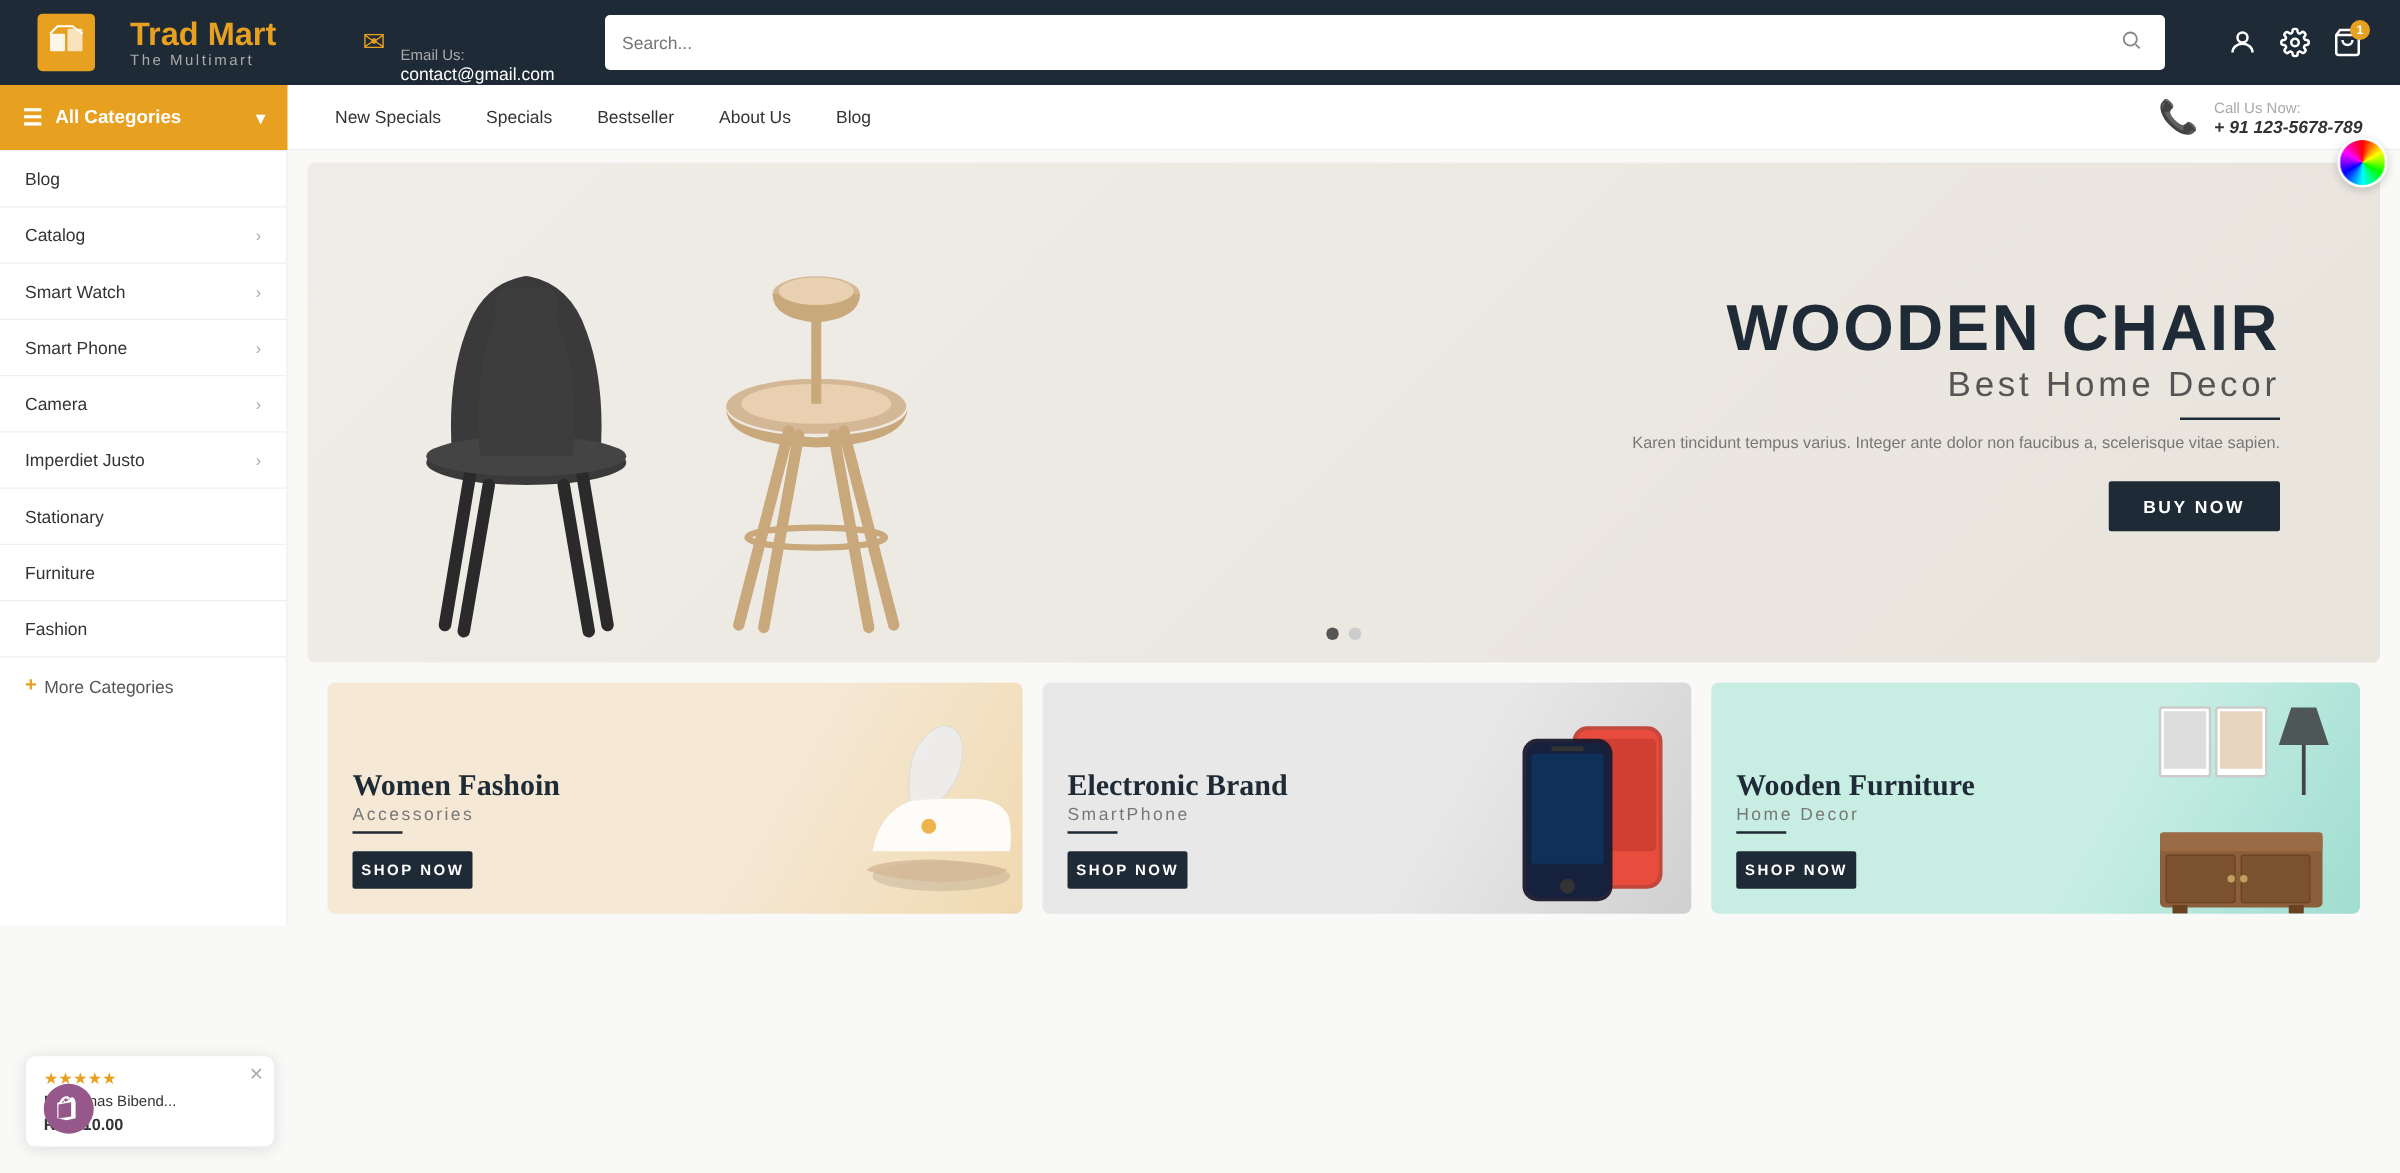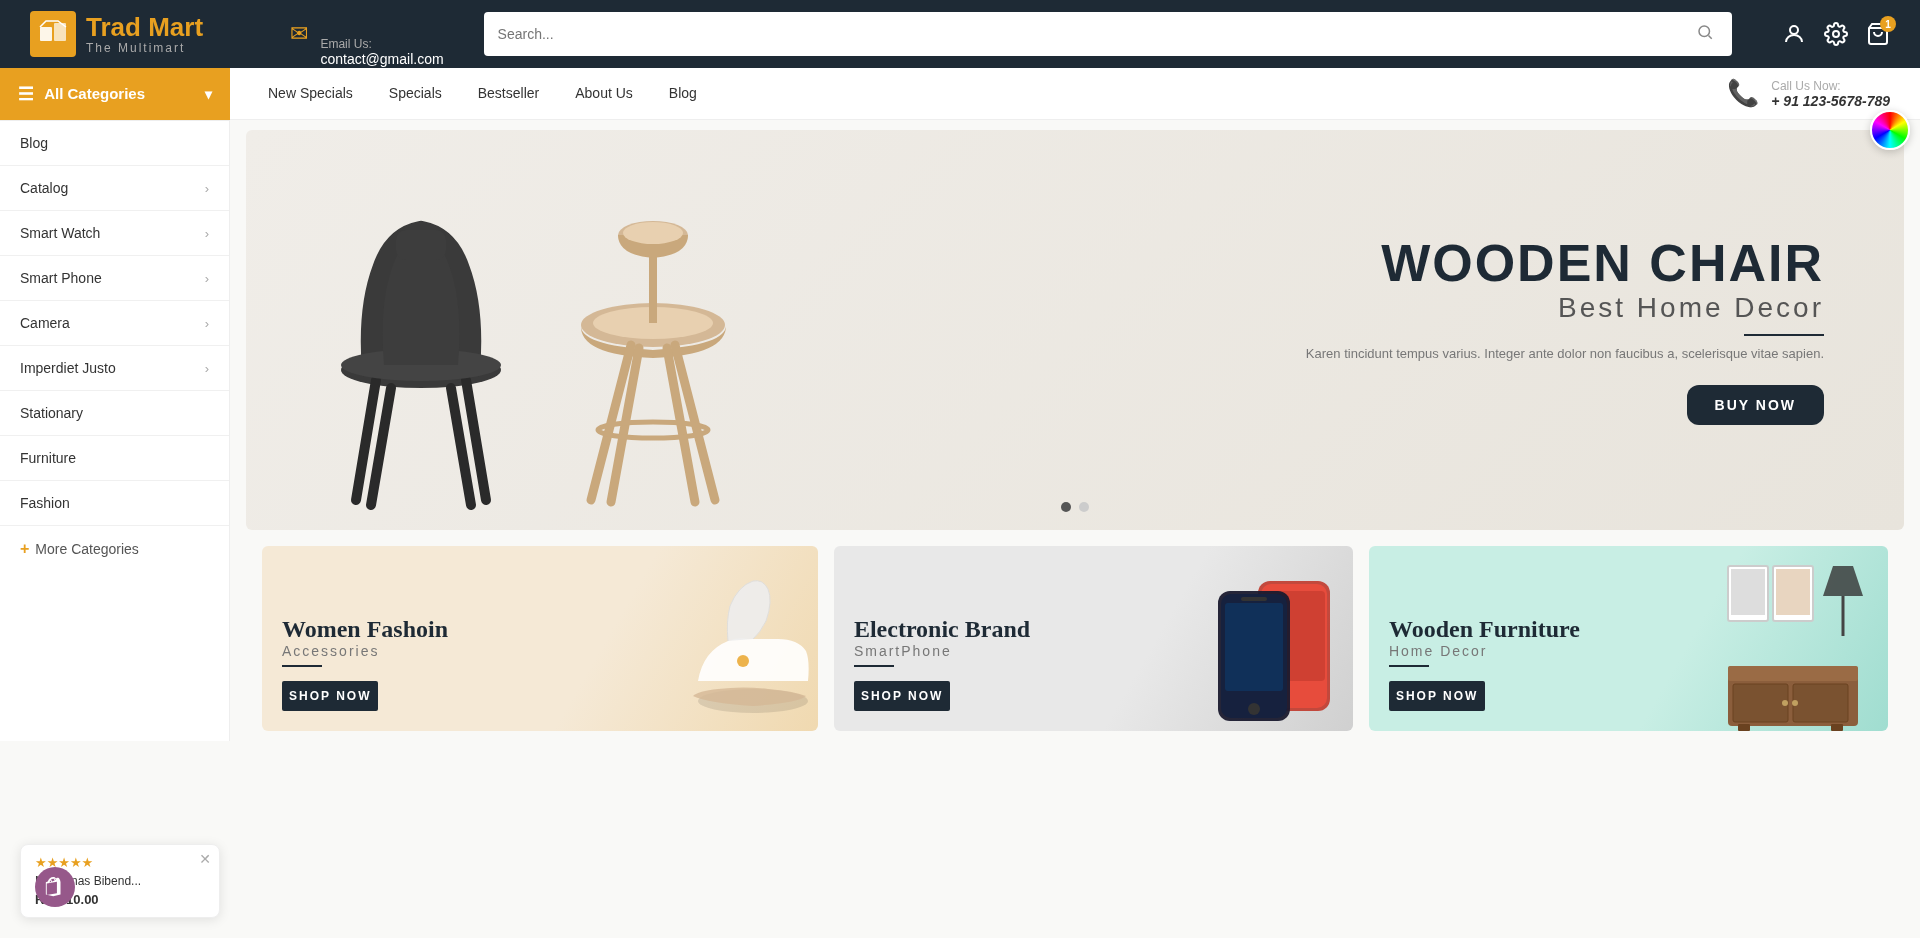--- a/index.html
+++ b/index.html
@@ -23,21 +23,21 @@
     .logo-icon {
       width: 46px;
       height: 46px;
       background: #e8a020;
       display: flex;
       align-items: center;
       justify-content: center;
       border-radius: 4px;
     }
     .logo-icon svg { width: 30px; height: 30px; }
-    .logo-text { display: flex; flex-direction: column; }
+    .logo-text { display: flex; flex-direction: column; margin-left: 18px; }
     .logo-brand { font-size: 26px; font-weight: 700; color: #fff; line-height: 1.1; }
     .logo-brand span { color: #e8a020; }
     .logo-sub { font-size: 12px; color: #aaa; letter-spacing: 2px; }
     .email-area {
       display: flex;
       align-items: center;
       gap: 12px;
       margin-left: 20px;
     }
     .email-icon { color: #e8a020; font-size: 22px; }
@@ -247,21 +247,21 @@
     }
     .hero-btn {
       background: #1e2a35;
       color: #fff;
       border: none;
       padding: 12px 28px;
       font-size: 14px;
       font-weight: 700;
       letter-spacing: 2px;
       cursor: pointer;
-      border-radius: 12px;
+      border-radius: 2px;
     }
     .hero-dots {
       position: absolute;
       bottom: 18px;
       left: 50%;
       transform: translateX(-50%);
       display: flex;
       gap: 8px;
     }
     .hero-dot {

